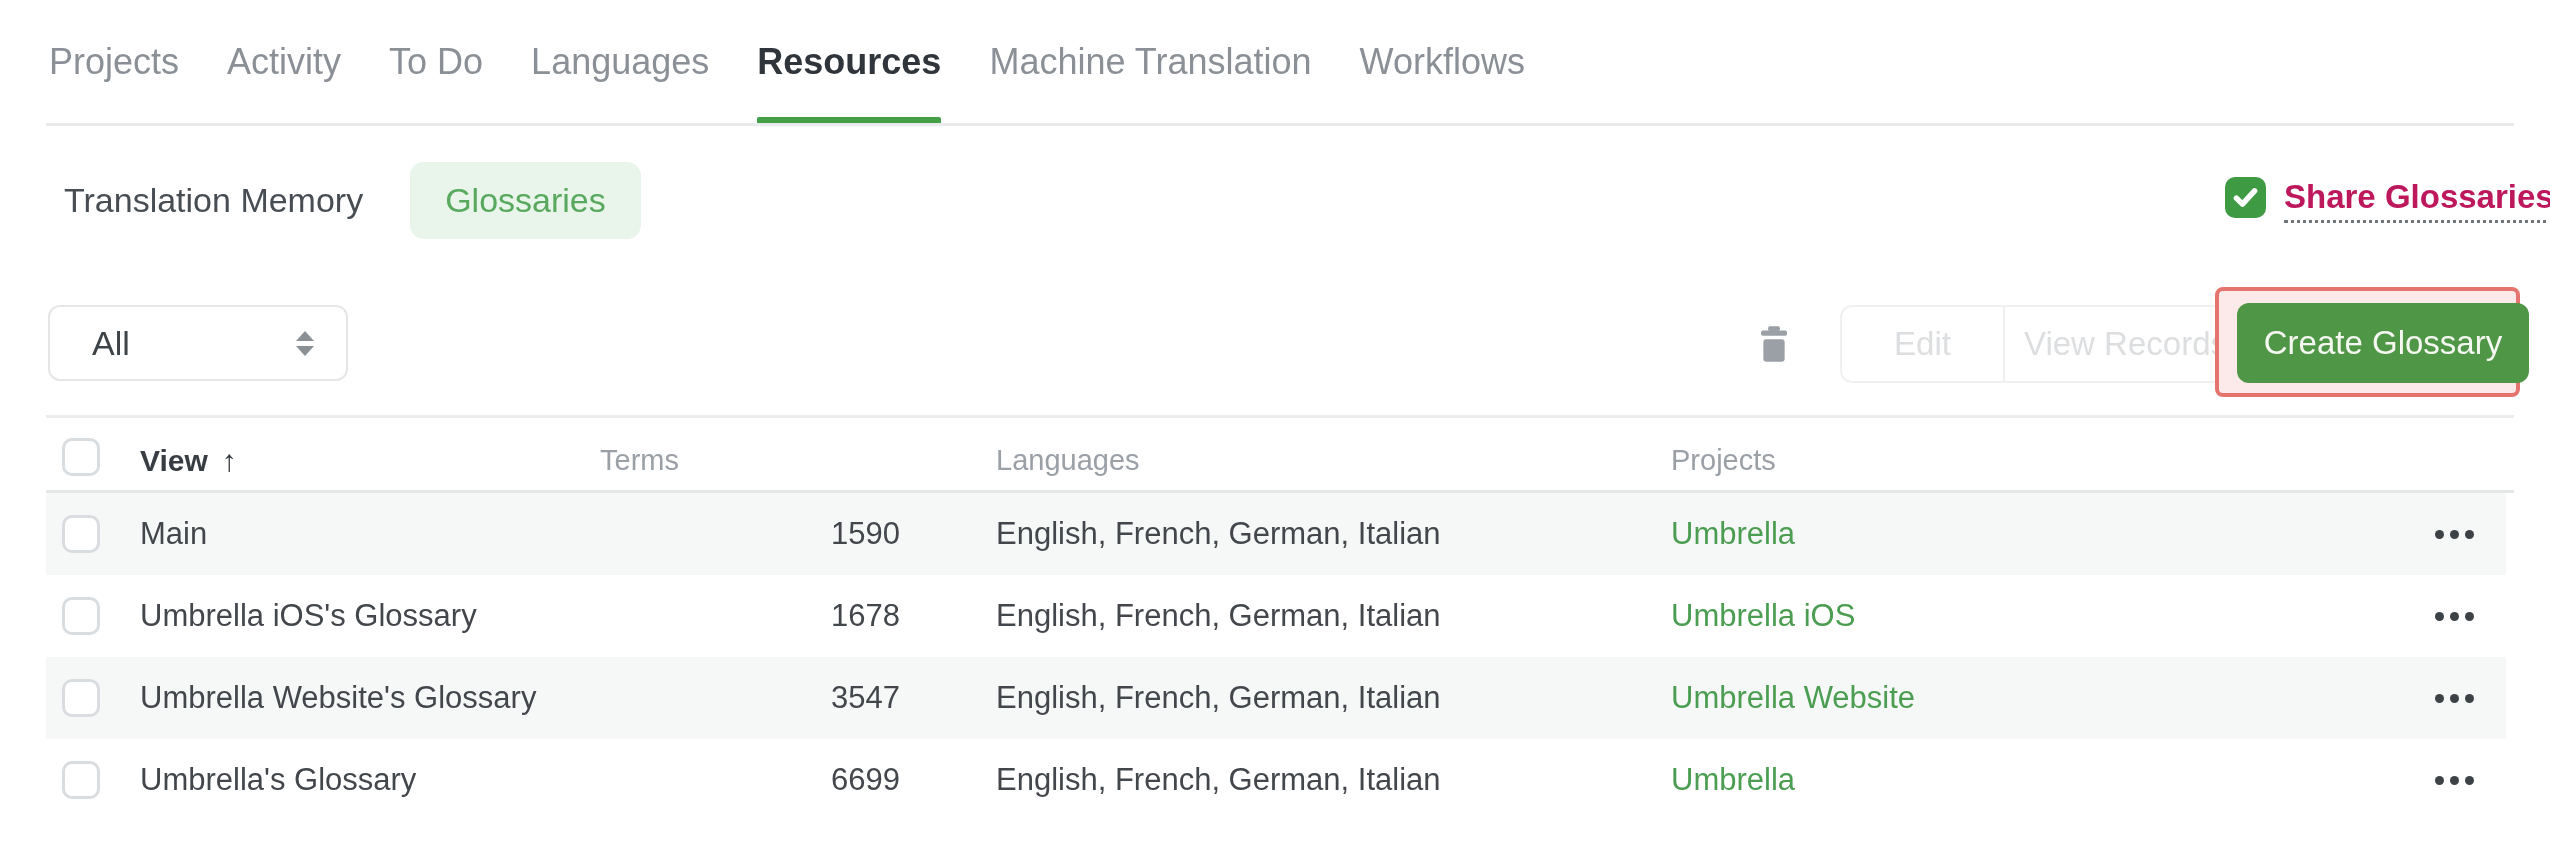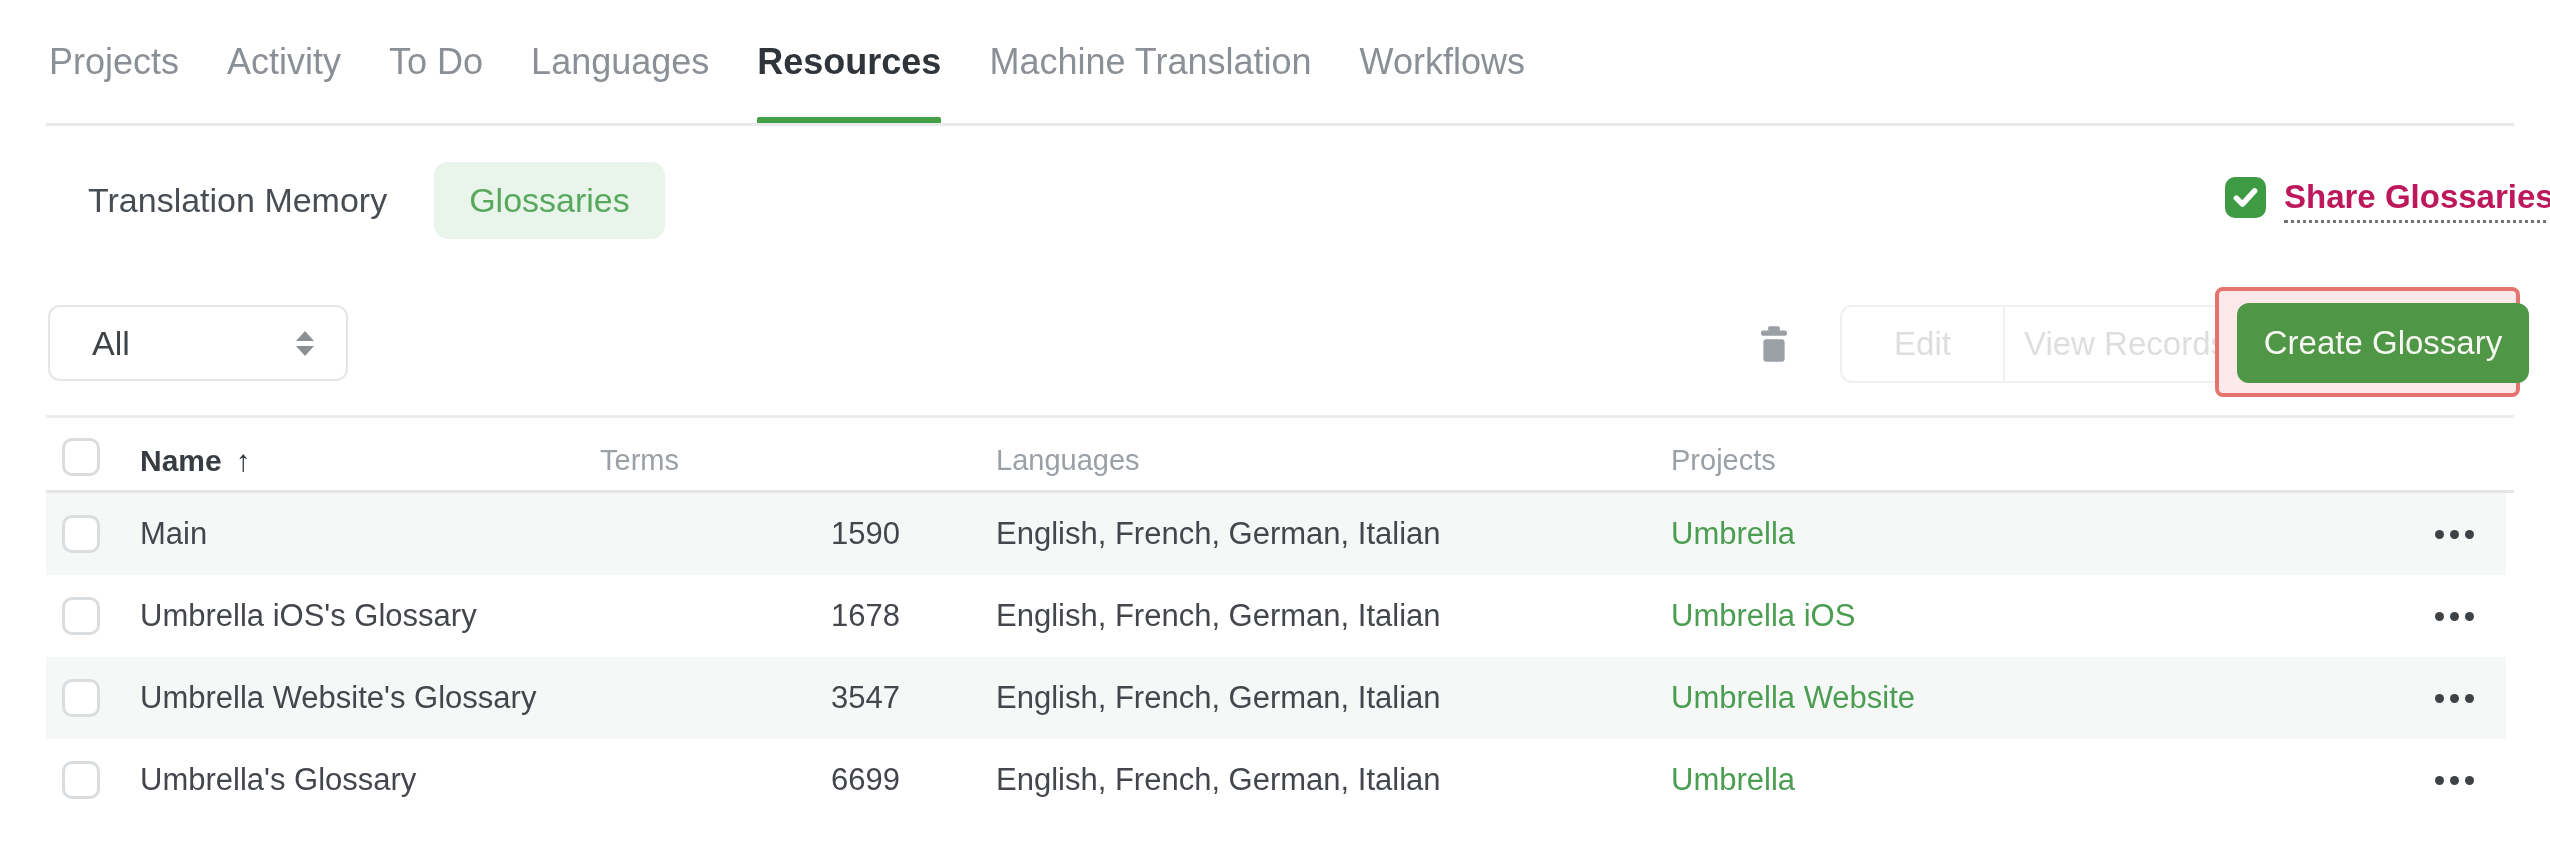--- a/index.html
+++ b/index.html
@@ -8,21 +8,21 @@
   .canvas { position:relative; width:2550px; height:868px; background:#fff; overflow:hidden; }
 
   
   .nav { position:absolute; left:49px; top:40px; height:86px; display:flex; gap:48px; align-items:flex-start; }
   .nav-item { position:relative; font-size:36px; line-height:44px; color:#8b9096; height:86px; cursor:pointer; white-space:nowrap; }
   .nav-item.active { color:#2f353a; font-weight:bold; }
   .nav-item.active::after { content:""; position:absolute; left:0; right:0; bottom:0; height:9px; background:#43a047; border-radius:2px; }
   .nav-border { position:absolute; left:46px; top:123px; width:2468px; height:3px; background:#e9eaec; }
 
   
-  .subtabs { position:absolute; left:88px; top:162px; display:flex; gap:47px; align-items:center; }
+  .subtabs { position:absolute; left:64px; top:162px; display:flex; gap:47px; align-items:center; }
   .subtab { font-size:34px; line-height:77px; height:77px; color:#474d53; white-space:nowrap; cursor:pointer; }
   .subtab.pill { background:#e9f4ea; color:#58a95e; border-radius:14px; padding:0 35px; }
 
   
   .share { position:absolute; left:2225px; top:177px; display:flex; align-items:flex-start; gap:18px; }
   .share-box { width:41px; height:41px; background:#3e9b44; border-radius:10px; display:flex; align-items:center; justify-content:center; flex:0 0 auto; }
   .share-label { font-size:33px; line-height:40px; color:#be185d; border-bottom:3px dotted #70757a; padding-bottom:3px; white-space:nowrap;font-weight:bold; }
 
   
   .filter { position:absolute; left:48px; top:305px; width:300px; height:76px; background:#fff; border:2px solid #e5e6e8; border-radius:12px; display:flex; align-items:center; justify-content:space-between; padding:0 32px 0 42px; cursor:pointer; }
@@ -118,21 +118,21 @@
     <div class="btn-seg view">View Records</div>
   </div>
 
   <div class="highlight-box"></div>
   <div class="create-btn">Create Glossary</div>
 
   <div class="table-top-border"></div>
 
   <div class="checkbox th-checkbox"></div>
   <div class="th th-name">
-    <span>Name</span><span class="arrow">↑</span>
+    <span>View</span><span class="arrow">↑</span>
   </div>
   <div class="th th-terms">Terms</div>
   <div class="th th-langs">Languages</div>
   <div class="th th-projects">Projects</div>
   <div class="header-border"></div>
 
   <div class="row striped" style="top:493px;">
     <div class="checkbox"></div>
     <div class="cell name">Main</div>
     <div class="cell terms">1590</div>

